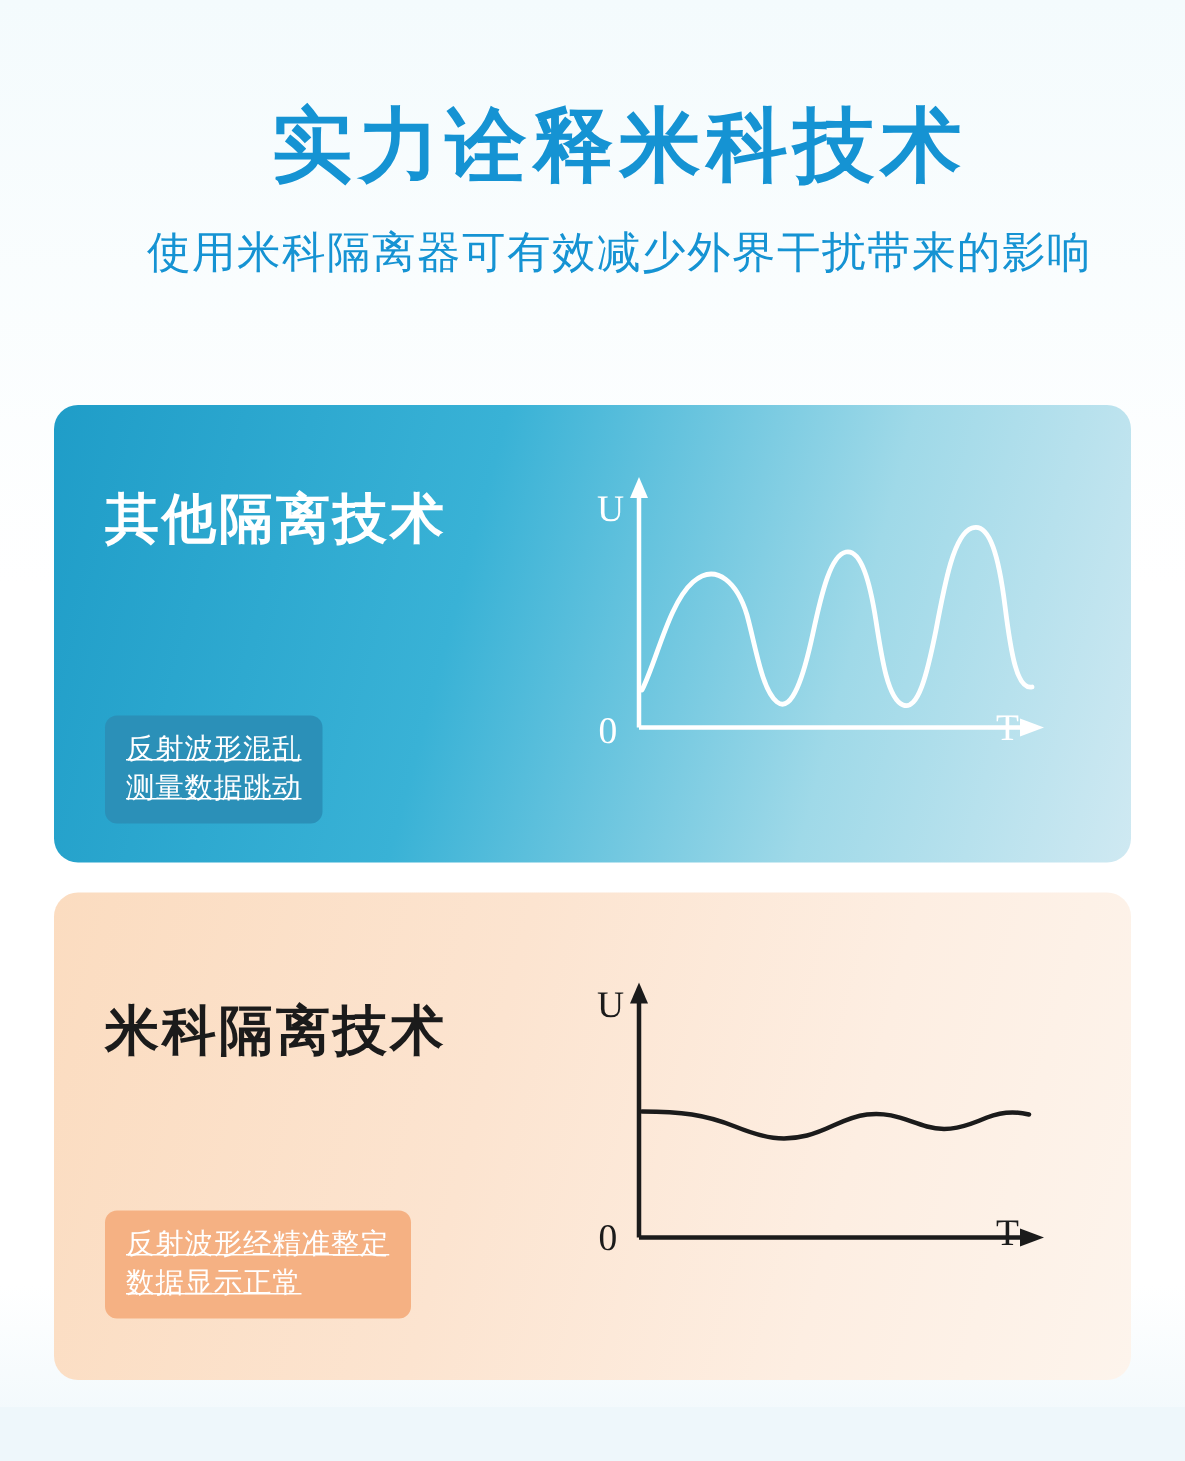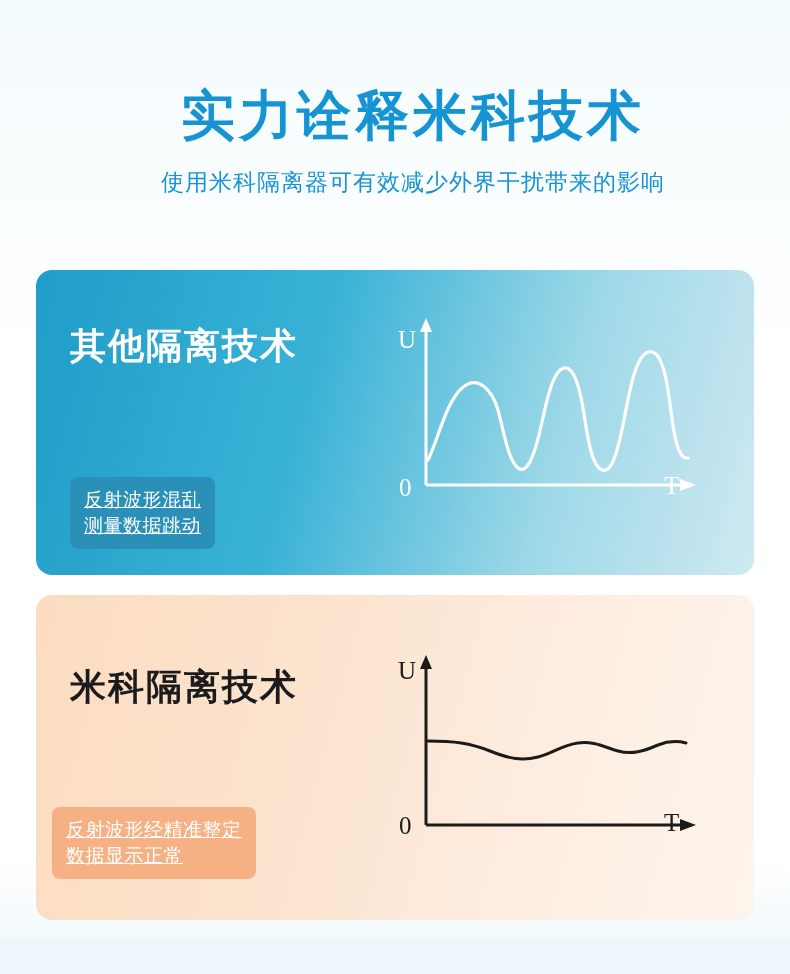--- a/index.html
+++ b/index.html
@@ -14,35 +14,35 @@
     overflow: hidden;
   }
   .page {
     position: relative;
     width: 790px;
     height: 974px;
     background: linear-gradient(180deg, #f4fbfd 0%, #ffffff 40%, #ffffff 88%, #eef7fb 100%);
     box-sizing: border-box;
   }
   .header {
-    padding-top: 86px;
+    padding-top: 68px;
     text-align: center;
     margin-left: 36px;
   }
   .main-title {
     font-size: 54px;
     font-weight: bold;
     color: #1593d3;
     letter-spacing: 4px;
     line-height: 1.1;
     margin: 0;
   }
   .sub-title {
     margin: 22px 0 0 0;
-    font-size: 23px;
+    font-size: 29px;
     color: #1593d3;
     letter-spacing: 1px;
     font-weight: normal;
   }
   .card {
     position: absolute;
     left: 36px;
     width: 718px;
     border-radius: 16px;
     overflow: hidden;
@@ -84,21 +84,21 @@
     white-space: pre-line;
     text-decoration: underline;
   }
   .card-blue .tag {
     left: 34px;
     top: 207px;
     background: #2b90b8;
     color: #ffffff;
   }
   .card-orange .tag {
-    left: 16px;
+    left: 34px;
     top: 212px;
     background: #f5b183;
     color: #ffffff;
   }
   .plot {
     position: absolute;
     top: 0;
     right: 0;
   }
   .card-blue .plot {

